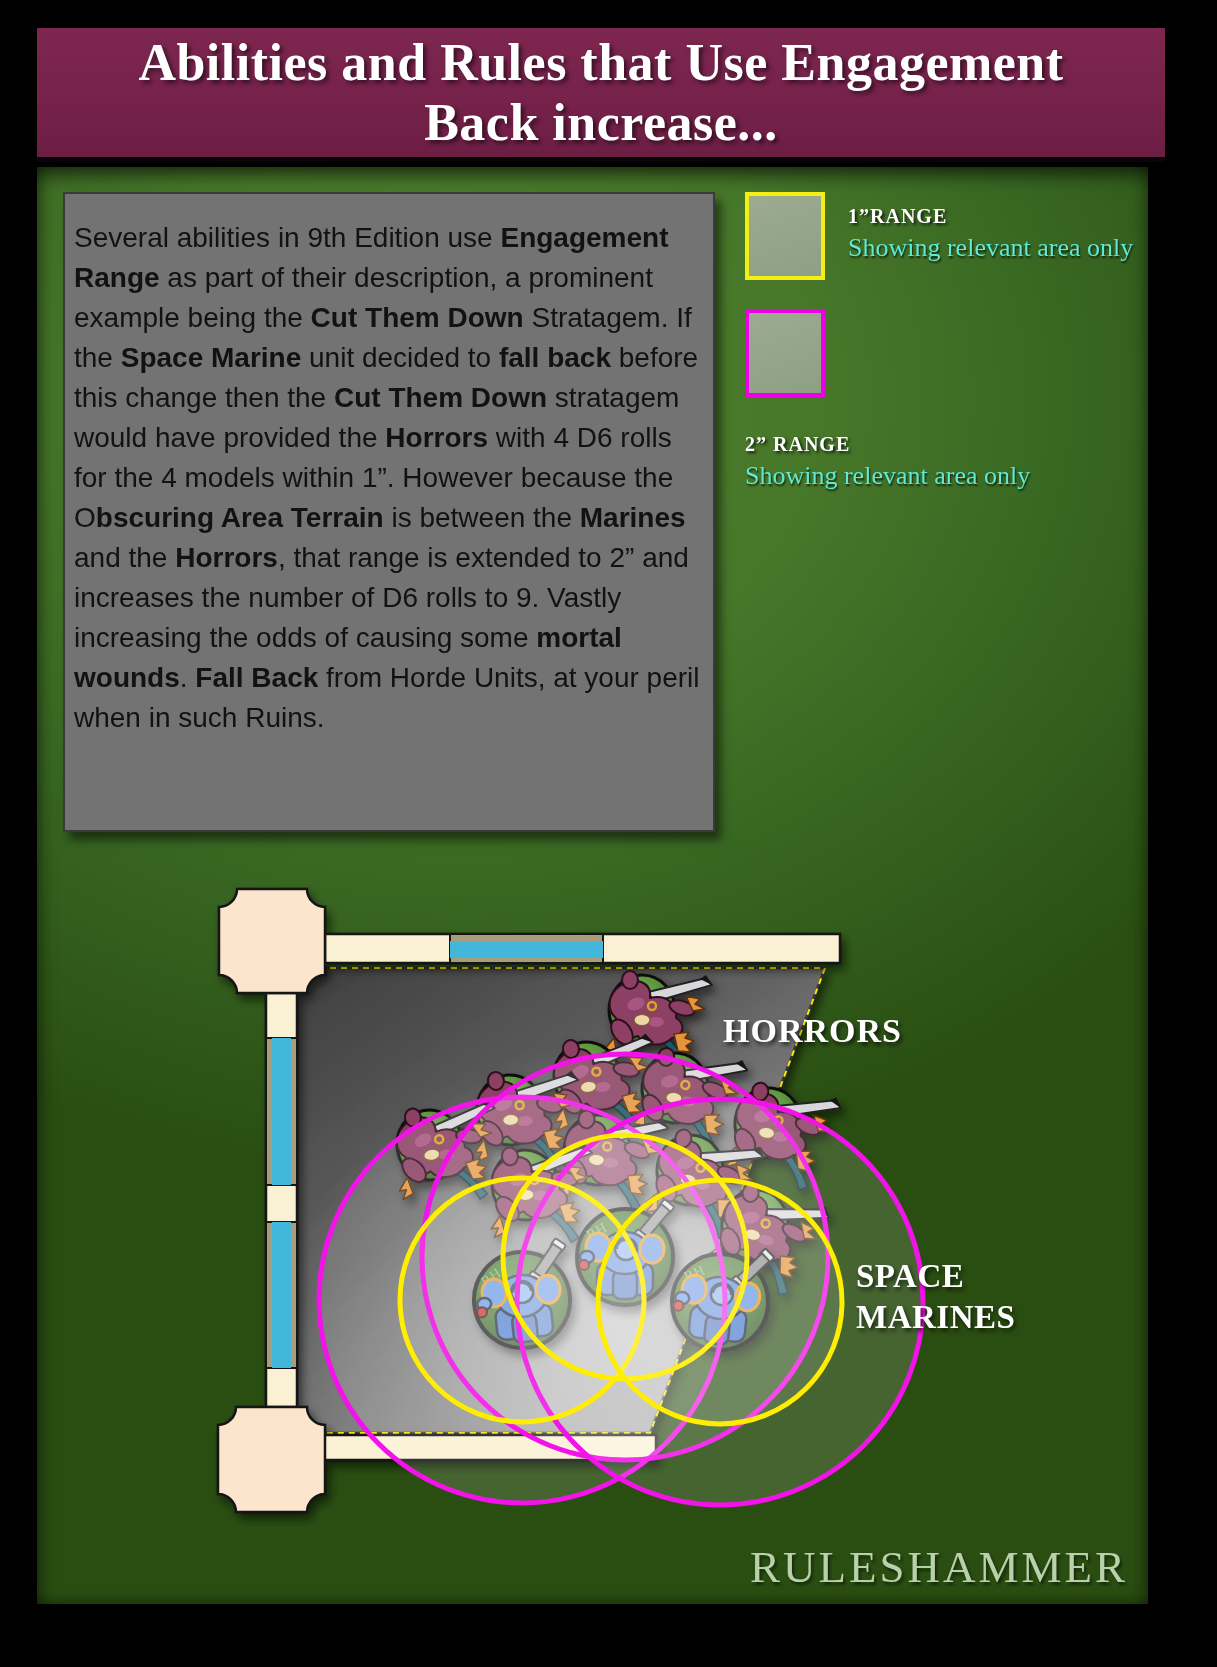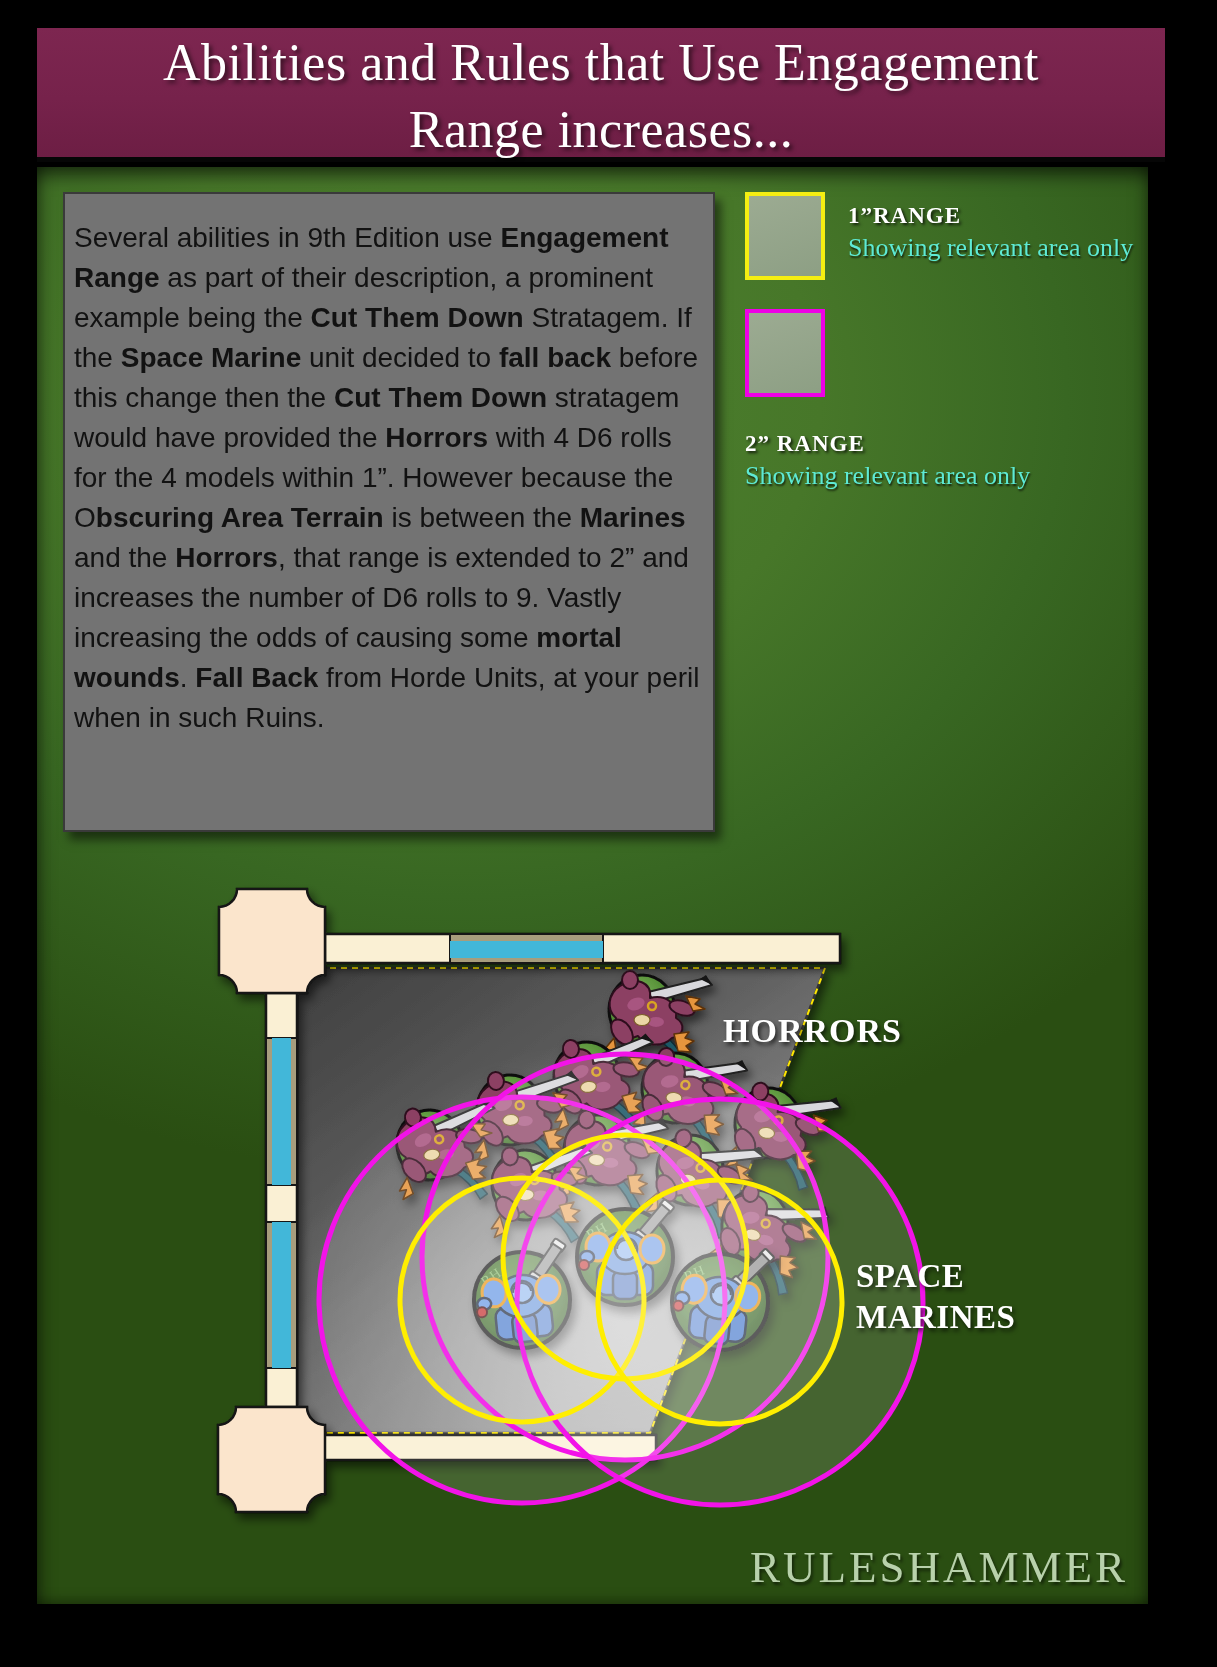--- a/index.html
+++ b/index.html
@@ -3,22 +3,22 @@
 <meta charset="utf-8">
 <style>
   html,body{margin:0;padding:0;background:#000;}
   .page{position:relative;width:1217px;height:1667px;background:#000;overflow:hidden;
         font-family:"Liberation Serif",serif;}
   
   .banner{position:absolute;left:37px;top:28px;width:1128px;height:129px;
           background:linear-gradient(180deg,#7d2650 0%,#76224b 55%,#6d1e44 100%);
           border-bottom:5px solid #060606;
           display:flex;flex-direction:column;justify-content:center;align-items:center;}
-  .banner .t{color:#fff;font-weight:normal;font-size:52px;line-height:60px;
-             text-shadow:3px 3px 4px rgba(0,0,0,.55);letter-spacing:.5px;white-space:nowrap;margin-top:7px;}
+  .banner .t{color:#fff;font-weight:bold;font-size:52px;line-height:60px;
+             text-shadow:3px 3px 4px rgba(0,0,0,.55);letter-spacing:.5px;white-space:nowrap;}
   
   .panel{position:absolute;left:37px;top:167px;width:1111px;height:1437px;
          background:radial-gradient(ellipse 950px 780px at 38% 16%,
             #4e8230 0%,#477729 38%,#386722 64%,#2a4e12 100%);
          box-shadow:inset 0 16px 18px -8px rgba(0,0,0,.6),
                     inset 14px 0 18px -12px rgba(0,0,0,.45),
                     inset -14px 0 18px -12px rgba(0,0,0,.35),
                     inset 0 -10px 14px -8px rgba(0,0,0,.35);}
   
   .descbox{position:absolute;left:63px;top:192px;width:652px;height:640px;
@@ -26,41 +26,41 @@
            box-shadow:6px 8px 9px rgba(0,0,0,.5);box-sizing:border-box;
            padding:24px 10px 0 9px;}
   .descbox p{margin:0;font-family:"Liberation Sans",sans-serif;font-size:28px;
              line-height:40px;color:#121212;}
   .descbox b{font-weight:700;}
   
   .legend-item{position:absolute;display:flex;gap:23px;align-items:flex-start;}
   .legend-sq{width:80px;height:88px;background:linear-gradient(160deg,#9cab92,#8d9f84);
              box-sizing:border-box;border:4px solid #ff0;}
   .legend-txt{padding-top:6px;}
-  .legend-label{font-size:23px;font-weight:600;color:#fff;letter-spacing:1px;
+  .legend-label{font-size:20px;font-weight:600;color:#fff;letter-spacing:1px;
                 text-shadow:2px 2px 3px rgba(0,0,0,.75);line-height:36px;}
   .legend-note{font-size:26px;color:#5eead4;
                text-shadow:1px 2px 2px rgba(0,0,0,.7);line-height:28px;}
   
   .maplabel{position:absolute;color:#fff;font-weight:bold;
             text-shadow:2px 3px 4px rgba(0,0,0,.65);}
   .lbl-horrors{left:723px;top:1012px;font-size:34px;letter-spacing:1px;}
   .lbl-marines{left:856px;top:1256px;font-size:33px;line-height:41px;letter-spacing:.5px;}
   .brand{position:absolute;left:750px;top:1541px;font-size:45px;font-weight:normal;
          color:#b8d1ab;letter-spacing:3px;text-shadow:2px 3px 3px rgba(0,0,0,.5);}
   svg.map{position:absolute;left:0;top:0;}
 </style>
 </head>
 <body>
 
 <div class="page">
 
   <div class="banner">
     <div class="t">Abilities and Rules that Use Engagement</div>
-    <div class="t">Range increases...</div>
+    <div class="t">Back increase...</div>
   </div>
 
   <div class="panel"></div>
 
   <svg class="map" width="1217" height="1667" viewBox="0 0 1217 1667">
     <defs>
       <radialGradient id="gHB" cx="42%" cy="35%" r="75%">
         <stop offset="0%" stop-color="#82b860"></stop>
           <stop offset="55%" stop-color="#579238"></stop>
           <stop offset="100%" stop-color="#2e5b1c"></stop>

